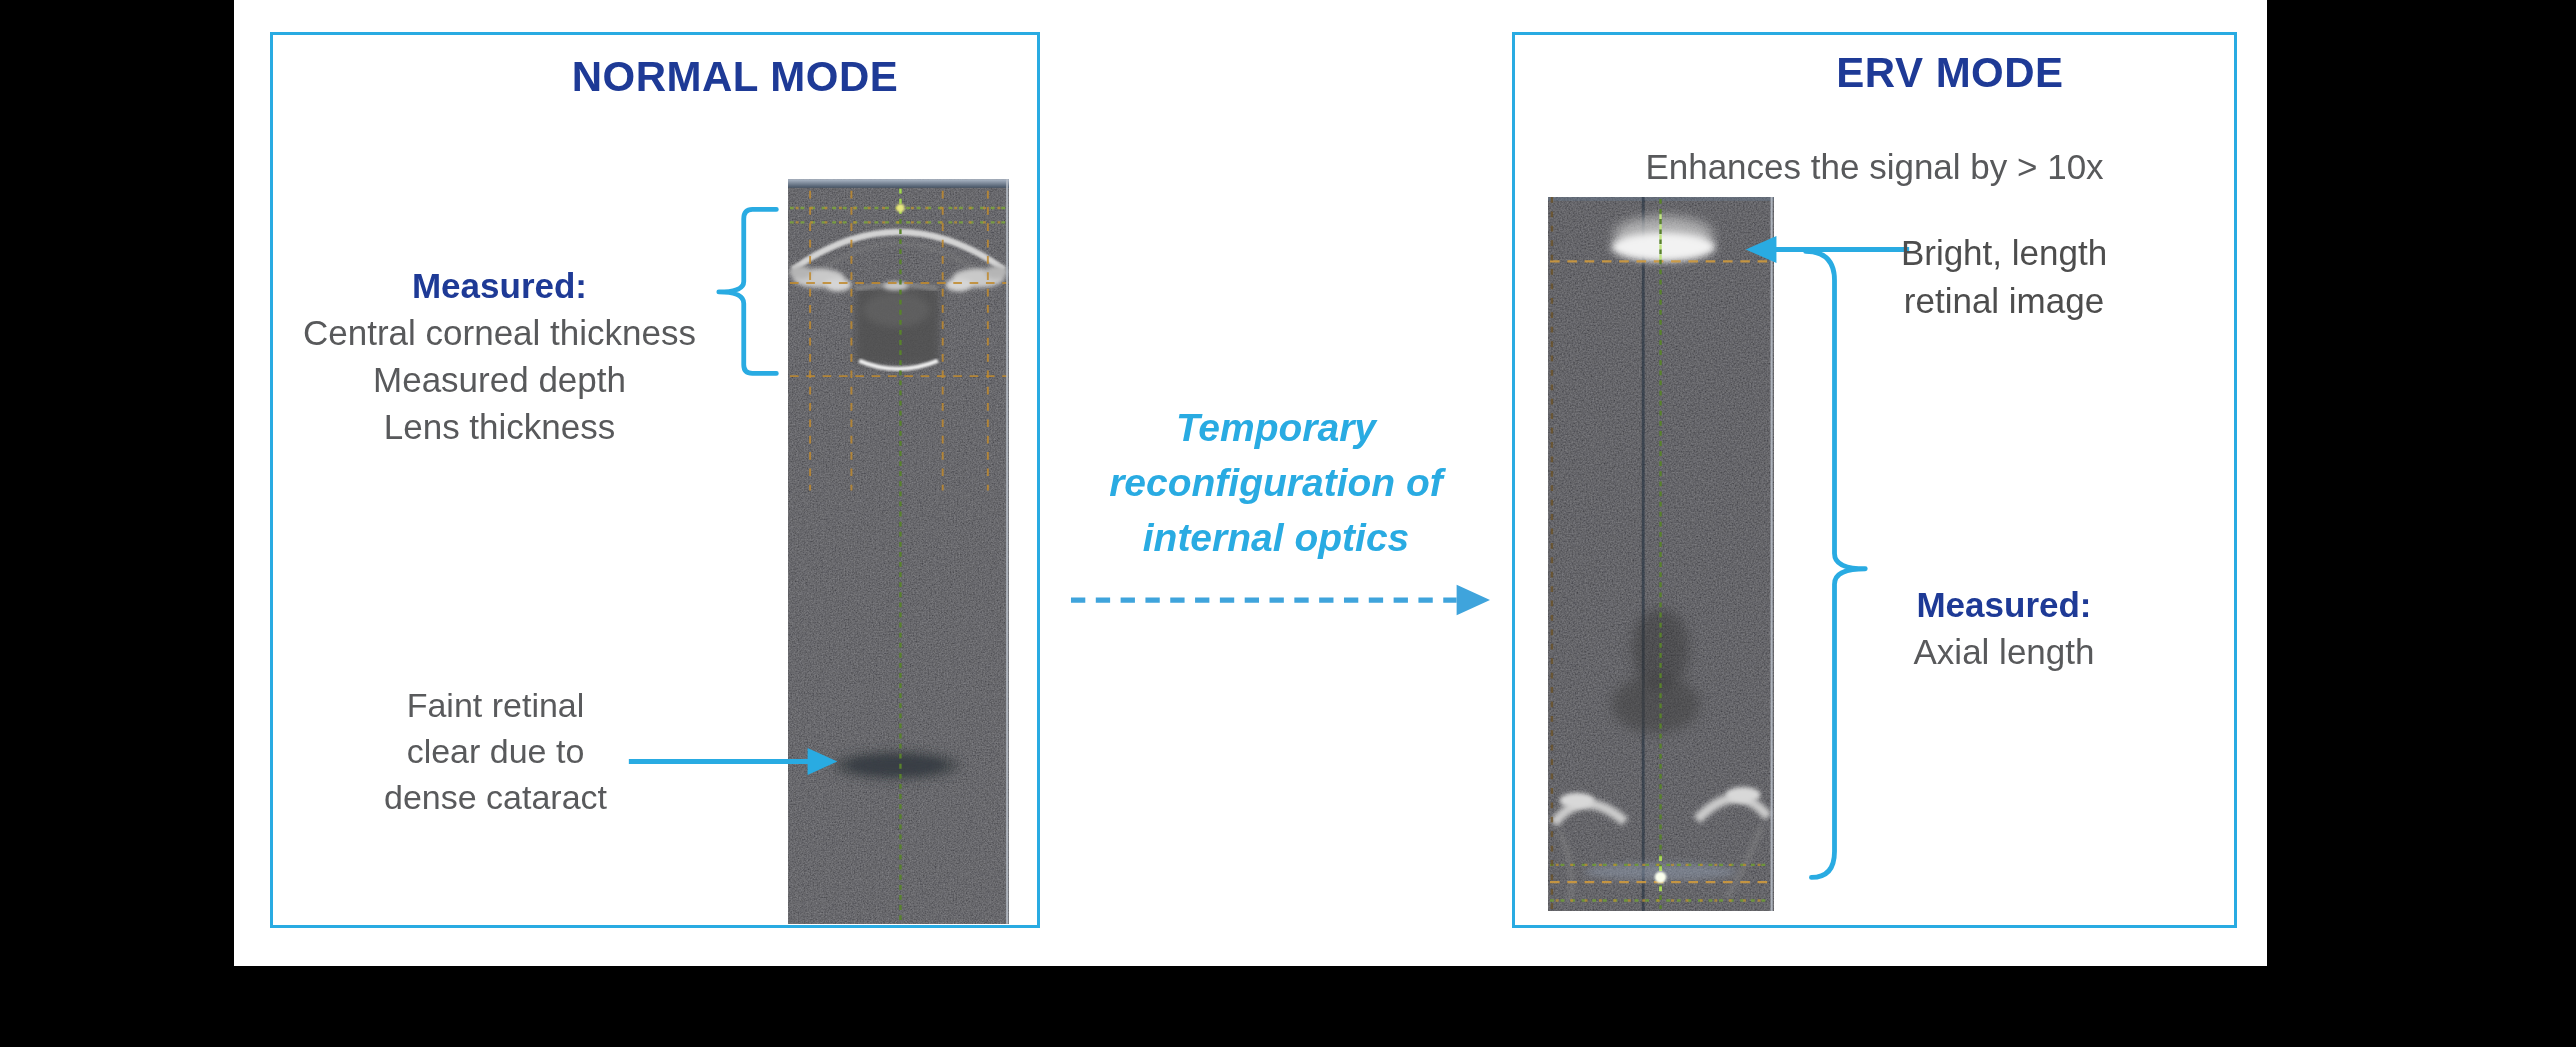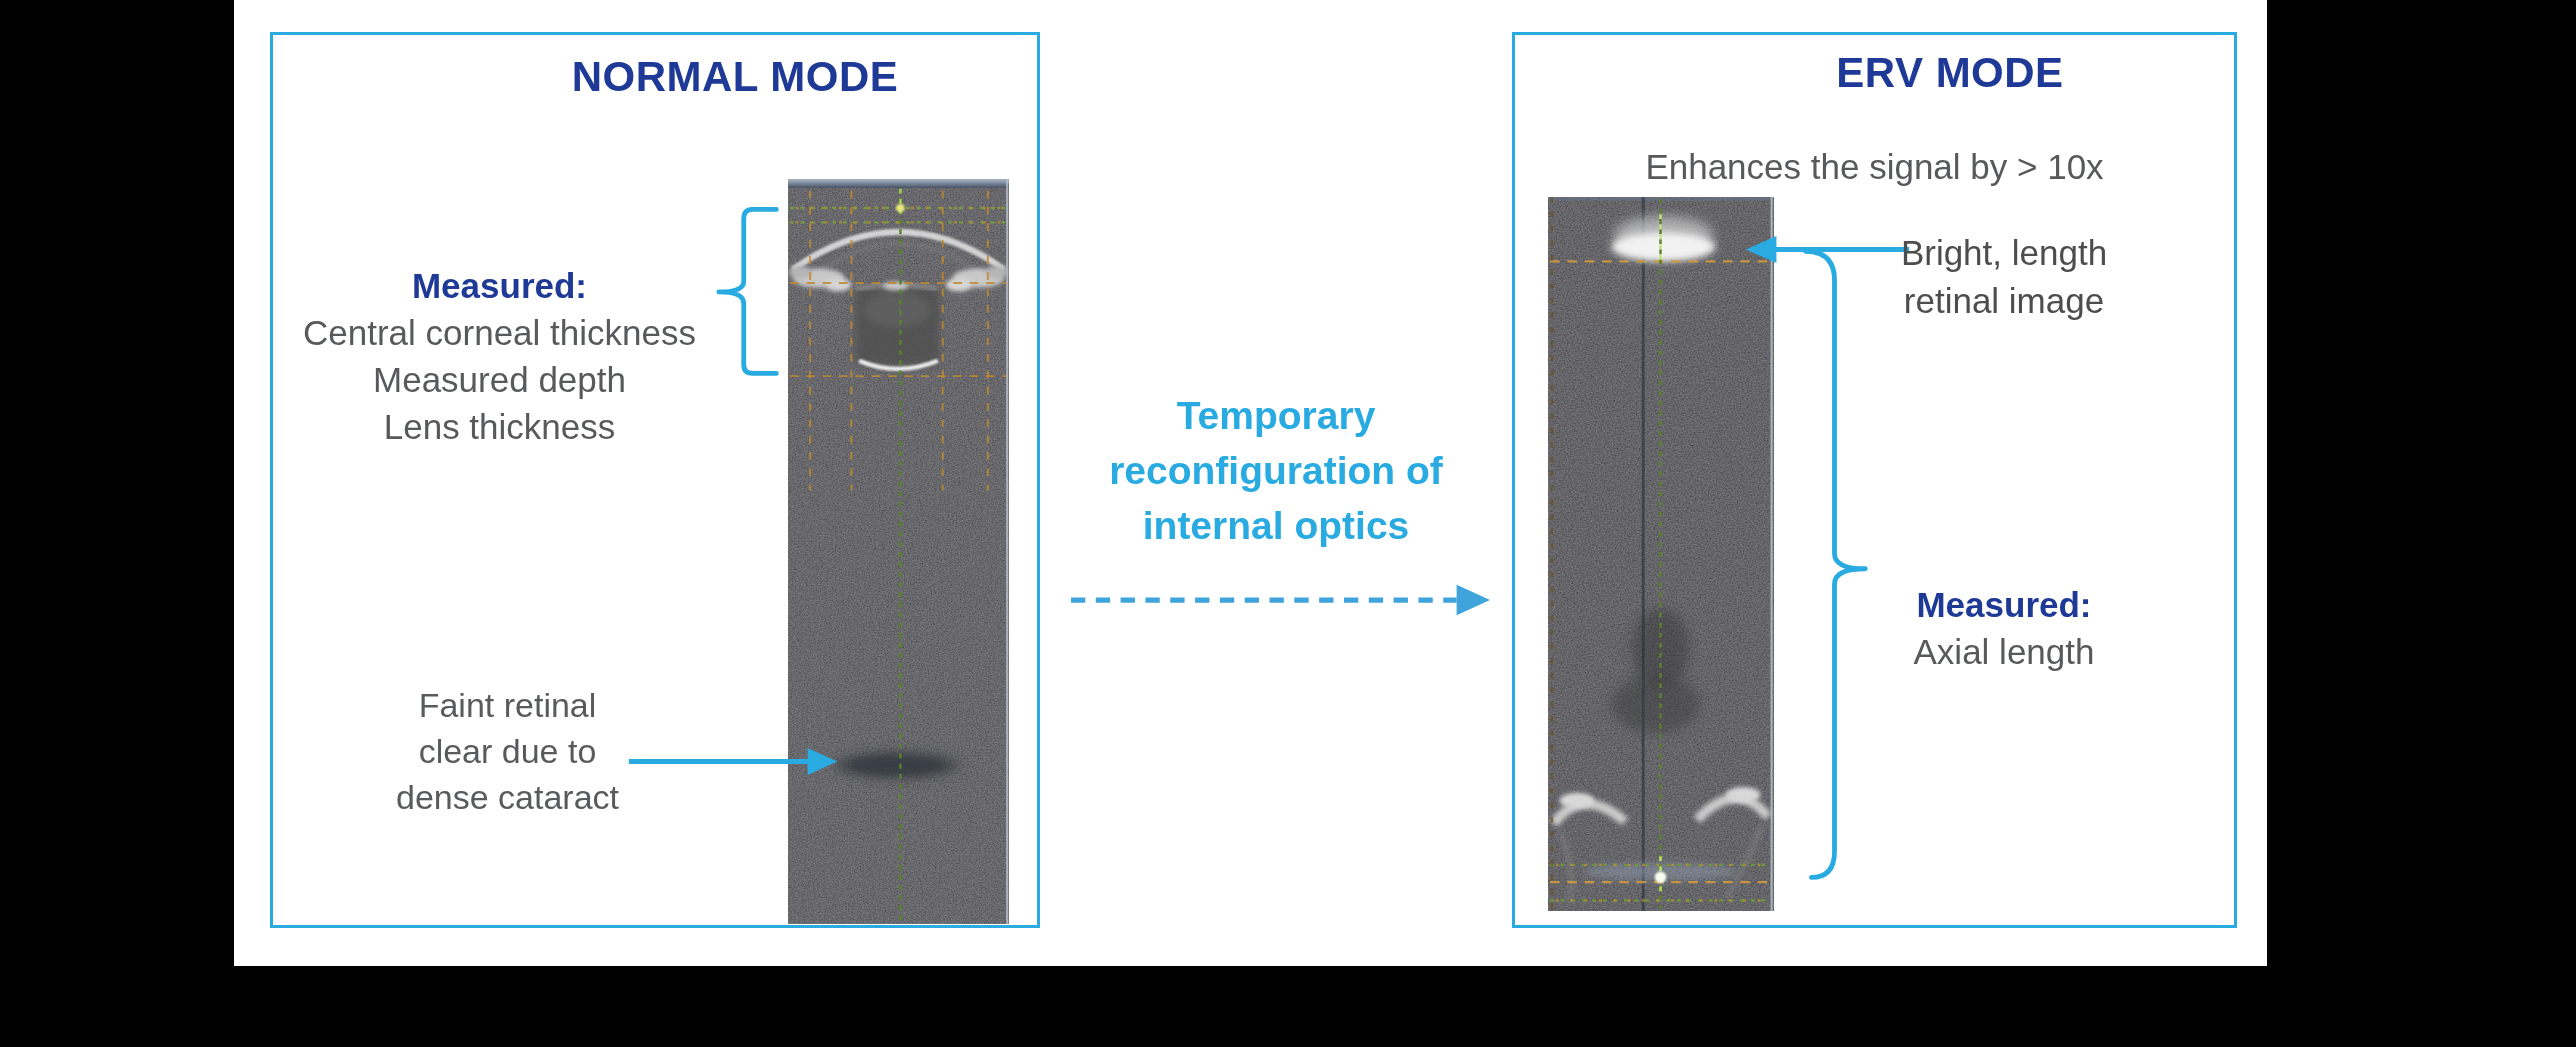--- a/index.html
+++ b/index.html
@@ -108,32 +108,32 @@
       <line x1="8" y1="30" x2="228" y2="30" stroke="#b98f33" stroke-width="2.5" stroke-dasharray="3 12" opacity="0.8"></line>
       <line x1="2" y1="45" x2="228" y2="45" stroke="#7ba23d" stroke-width="2.5" stroke-dasharray="4 7" opacity="0.9"></line>
       <line x1="8" y1="45" x2="228" y2="45" stroke="#b98f33" stroke-width="2.5" stroke-dasharray="3 12" opacity="0.8"></line>
       <line x1="117" y1="10" x2="117" y2="772" stroke="#59822c" stroke-width="2.5" stroke-dasharray="5 5.5"></line>
       <line x1="117" y1="10" x2="117" y2="36" stroke="#a4d554" stroke-width="2.5" stroke-dasharray="5 5.5"></line>
       <circle cx="117" cy="30" r="4.5" fill="#e8e87e" filter="url(#b1)"></circle>
     </g>
     <rect x="227" y="0" width="2.2" height="775" fill="#b9c0c9" opacity="0.85"></rect>
   </svg>
 
-  <div class="abs ctr faint-label" style="left:380px;top:682px;width:255px;">
+  <div class="abs ctr faint-label" style="left:368px;top:682px;width:255px;">
     <div>Faint retinal</div>
     <div>clear due to</div>
     <div>dense cataract</div>
   </div>
 
   <svg class="abs" style="left:625px;top:743px;" width="221" height="37" viewBox="0 0 230 38">
     <line x1="4" y1="19" x2="192" y2="19" stroke="#29ABE2" stroke-width="5"></line>
     <polygon points="221,19 190,5 190,33" fill="#29ABE2"></polygon>
   </svg>
 
-  <div class="abs ctr mid-caption" style="left:1084px;top:388px;width:384px;">
+  <div class="abs ctr mid-caption" style="left:1084px;top:400px;width:384px;font-style:italic;">
     <div>Temporary</div>
     <div>reconfiguration of</div>
     <div>internal optics</div>
   </div>
 
   <svg class="abs" style="left:1062px;top:579px;" width="437" height="42" viewBox="0 0 455 44">
     <line x1="8" y1="22" x2="412" y2="22" stroke="#3FA4DC" stroke-width="5.5" stroke-dasharray="15 11"></line>
     <polygon points="447,22 412,6 412,38" fill="#3FA4DC"></polygon>
   </svg>
 

